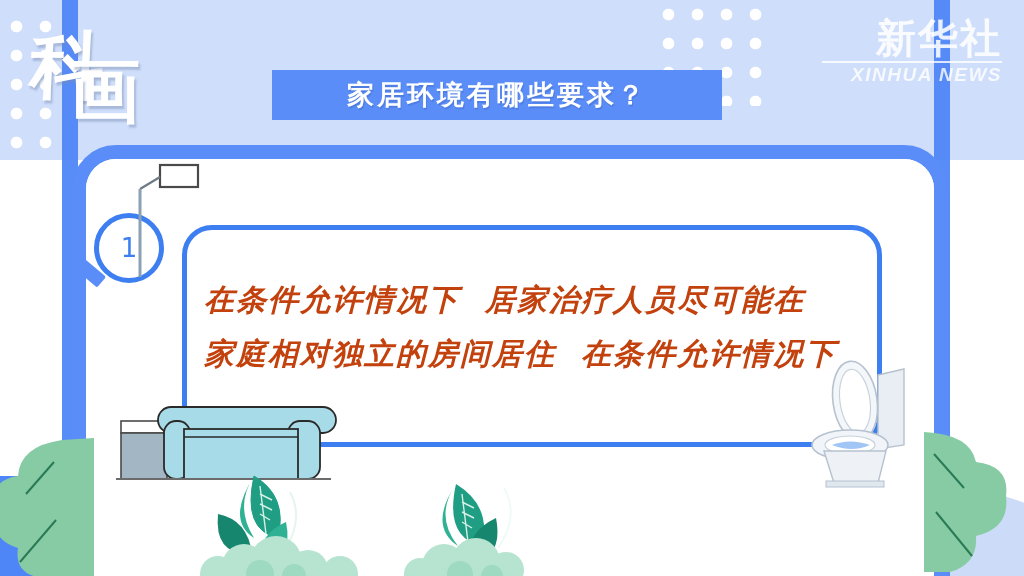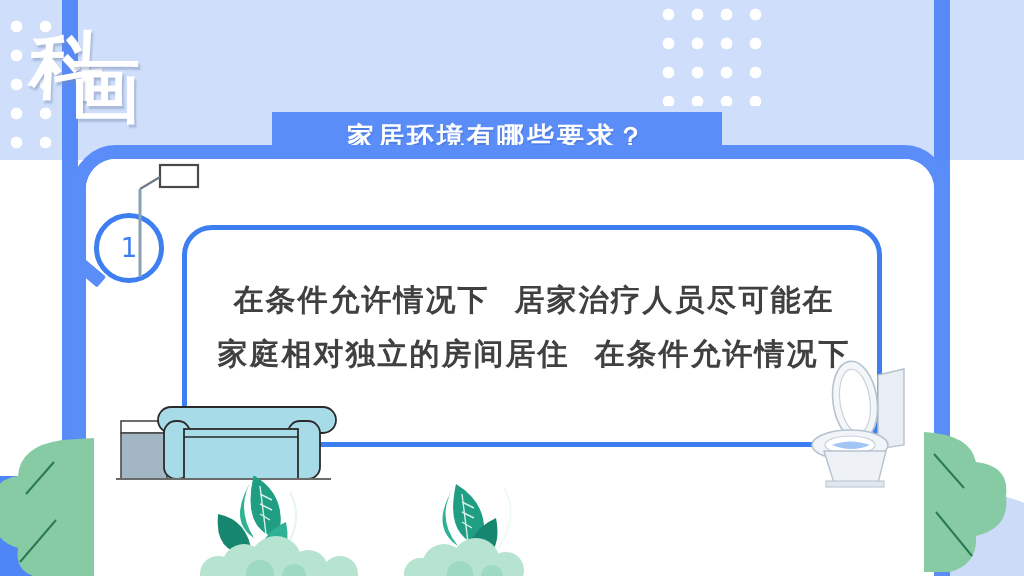--- a/index.html
+++ b/index.html
@@ -42,21 +42,21 @@
      color:rgba(255,255,255,.80);}
   .xinhua .cn{font-size:40px;font-weight:700;letter-spacing:2px;line-height:1;
      font-family:"DejaVu Sans","Liberation Sans",sans-serif;
      text-shadow:0 0 1px rgba(255,255,255,.4);}
   .xinhua .rule{height:2px;background:rgba(255,255,255,.80);margin:3px 0 2px 0;}
   .xinhua .en{font-size:19px;font-weight:700;font-style:italic;letter-spacing:1.5px;line-height:1;}
 
   
   .title-bar{
     position:absolute;left:272px;top:70px;width:450px;height:50px;
-    background:#5a8df8;display:flex;align-items:center;justify-content:center;margin-top:42px;
+    background:#5a8df8;display:flex;align-items:center;justify-content:center;
   }
   .title-bar .txt{
     color:#ffffff;font-size:27px;font-weight:700;letter-spacing:3px;
     font-family:"DejaVu Sans","Liberation Sans",sans-serif;
     text-shadow:1px 2px 0 rgba(60,100,190,.35);
   }
 
   
   .frame{
     position:absolute;left:72px;top:145px;width:876px;height:470px;
@@ -81,22 +81,22 @@
   .badge span{color:#3d7ef0;font-size:26px;font-weight:400;line-height:1;
      font-family:"DejaVu Sans","Liberation Sans",sans-serif;}
   .badge-tail{
     position:absolute;left:-6px;top:96px;width:34px;height:14px;background:#5a8df8;
     transform:rotate(40deg);transform-origin:left top;z-index:5;border-radius:2px;
   }
 
   
   .body-text{
     position:absolute;left:118px;top:114px;width:660px;z-index:8;
-    color:#404040;font-size:30px;line-height:54px;letter-spacing:2px;text-align:center;
-    font-family:"DejaVu Sans","Liberation Sans",sans-serif;font-weight:600;
+    color:#c2410c;font-size:30px;line-height:54px;letter-spacing:2px;text-align:left;
+    font-family:"DejaVu Sans","Liberation Sans",sans-serif;font-weight:600;font-style:italic;
   }
   .body-text .ln{display:block;white-space:pre;}
 
   
   .sofa-wrap{position:absolute;left:30px;top:200px;width:260px;height:135px;z-index:7;}
   .lamp{position:absolute;left:44px;top:0px;width:90px;height:120px;z-index:7;}
 
   
   .toilet{position:absolute;left:714px;top:190px;width:130px;height:140px;z-index:7;}
 
@@ -119,20 +119,25 @@
   <div class="right-strip"></div>
 
   <div class="dots dots-left"></div>
   <div class="dots dots-right"></div>
 
   <div class="kehua">
     <span class="k1">科</span>
     <span class="k2">画</span>
   </div>
 
+  <div class="xinhua">
+    <div class="cn">新华社</div>
+    <div class="rule"></div>
+    <div class="en">XINHUA NEWS</div>
+  </div>
 
   <div class="title-bar">
     <div class="txt">家居环境有哪些要求？</div>
   </div>
 
   <div class="frame">
     <div class="card-inner">
 
       <div class="inner-rect"></div>
 

